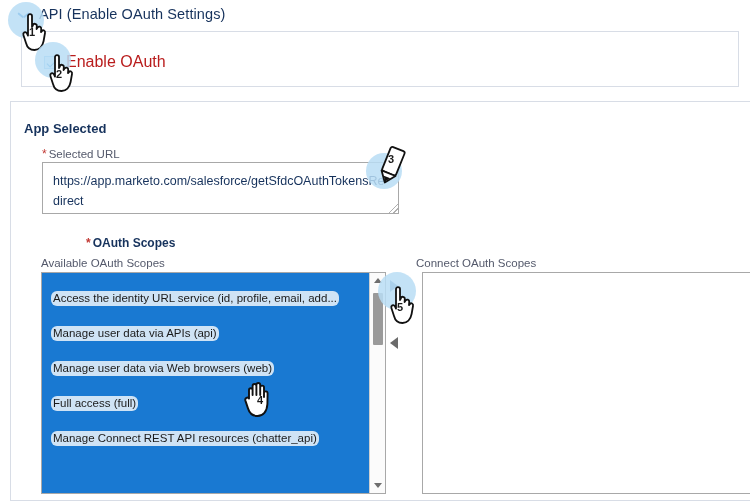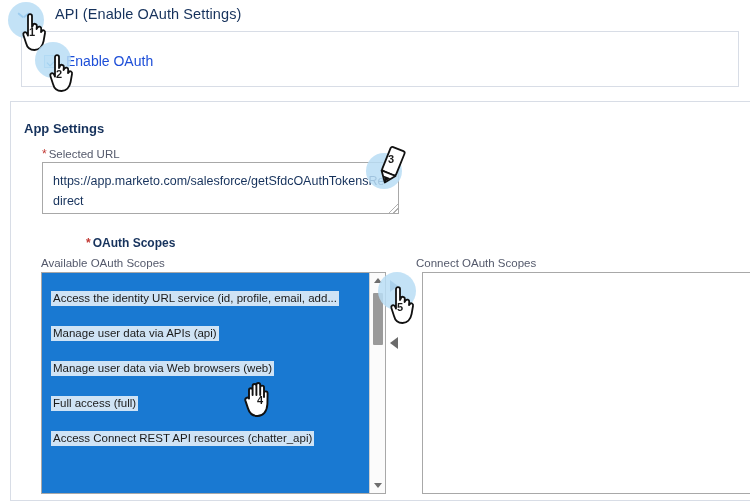--- a/index.html
+++ b/index.html
@@ -24,41 +24,41 @@
   }
   .chev{
     width:11px;height:7px;position:relative;
   }
   .chev:before,.chev:after{
     content:"";position:absolute;top:1px;width:7px;height:2px;background:#0070d2;border-radius:1px;
   }
   .chev:before{left:0;transform:rotate(40deg);transform-origin:left center;}
   .chev:after{right:0;transform:rotate(-40deg);transform-origin:right center;}
   .section-title{
-    font-size:14.5px;color:#16325c;letter-spacing:.1px;margin-left:21px;white-space:nowrap;
+    font-size:14.5px;color:#16325c;letter-spacing:.1px;margin-left:5px;white-space:nowrap;
   }
 
   
   .enable-box{
     position:absolute;left:21px;top:31px;width:718px;height:56px;
     border:1px solid #d8dde6;background:#fff;box-sizing:border-box;
   }
   .enable-row{
     position:absolute;left:22px;top:21px;display:flex;align-items:center;
   }
   .cbx{
     width:13px;height:13px;box-sizing:border-box;
     border:1px solid #8ec5ee;background:#dbeefb;position:relative;flex:0 0 auto;
   }
   .cbx .tick{
     position:absolute;left:2px;top:3px;width:8px;height:4px;
     border-left:1.6px solid #1f8ad2;border-bottom:1.6px solid #1f8ad2;
     transform:rotate(-45deg);
   }
-  .cbx-label{font-size:14px;color:#1d4ed8;margin-left:9px;white-space:nowrap;}
+  .cbx-label{font-size:16px;color:#b91c1c;margin-left:9px;white-space:nowrap;}
 
   
   .app-panel{
     position:absolute;left:10px;top:101px;width:745px;height:400px;
     border:1px solid #d8dde6;border-right:none;background:#fff;box-sizing:border-box;
   }
   .app-title{
     position:absolute;left:13px;top:19px;font-size:13px;font-weight:bold;color:#16325c;
   }
   .field-label{
@@ -93,21 +93,21 @@
     position:absolute;left:30px;top:170px;width:345px;height:222px;
     border:1px solid #a8a8a8;background:#ffffff;box-sizing:border-box;
     overflow:hidden;
   }
   .avail-inner{
     position:absolute;left:0;top:0;right:16px;bottom:0;background:#1979d2;
   }
   .scope-item{
     position:absolute;left:9px;height:15px;line-height:15px;
     background:#cfe3f5;color:#1a1a1a;font-size:11.5px;
-    padding:0 2px;white-space:nowrap;box-sizing:border-box;
+    padding:0 2px;white-space:nowrap;box-sizing:border-box;border-radius:6px;
   }
 
   
   .vscroll{
     position:absolute;right:0;top:0;width:16px;height:100%;
     background:#fbfbfb;border-left:1px solid #cfcfcf;box-sizing:border-box;
   }
   .vs-arrow{
     position:absolute;left:0;width:16px;height:15px;display:flex;align-items:center;justify-content:center;
   }
@@ -159,42 +159,42 @@
   <div class="enable-row">
     <span class="cbx">
       <span class="tick"></span>
     </span>
     <span class="cbx-label">Enable OAuth</span>
   </div>
 </div>
 
 <div class="app-panel">
 
-  <div class="app-title">App Settings</div>
+  <div class="app-title">App Selected</div>
 
   <div class="cb-label-wrap">
     <span class="field-label"><span class="req">*</span><span>Selected URL</span></span>
   </div>
   <textarea class="cb-url" spellcheck="false" style="">https://app.marketo.com/salesforce/getSfdcOAuthTokensRedirect</textarea>
   <div class="cb-grip"></div>
 
   <div class="scopes-label-wrap">
     <span class="field-label"><span class="req">*</span><span>OAuth Scopes</span></span>
   </div>
 
   <div class="avail-label field-label">Available OAuth Scopes</div>
   <div class="sel-label field-label">Connect OAuth Scopes</div>
 
   <div class="avail-box">
     <div class="avail-inner" id="avail-inner">
         <div class="scope-item" style="top: 18px;">Access the identity URL service (id, profile, email, add...</div>
         <div class="scope-item" style="top: 53px;">Manage user data via APIs (api)</div>
         <div class="scope-item" style="top: 88px;">Manage user data via Web browsers (web)</div>
         <div class="scope-item" style="top: 123px;">Full access (full)</div>
-        <div class="scope-item" style="top: 158px;">Access Connect REST API resources (chatter_api)</div>
+        <div class="scope-item" style="top: 158px;">Manage Connect REST API resources (chatter_api)</div>
       </div>
     <div class="vscroll">
       <div class="vs-arrow up">
           <span class="tri-up"></span>
         </div>
       <div class="vs-thumb"></div>
       <div class="vs-arrow down">
           <span class="tri-dn"></span>
         </div>
     </div>

